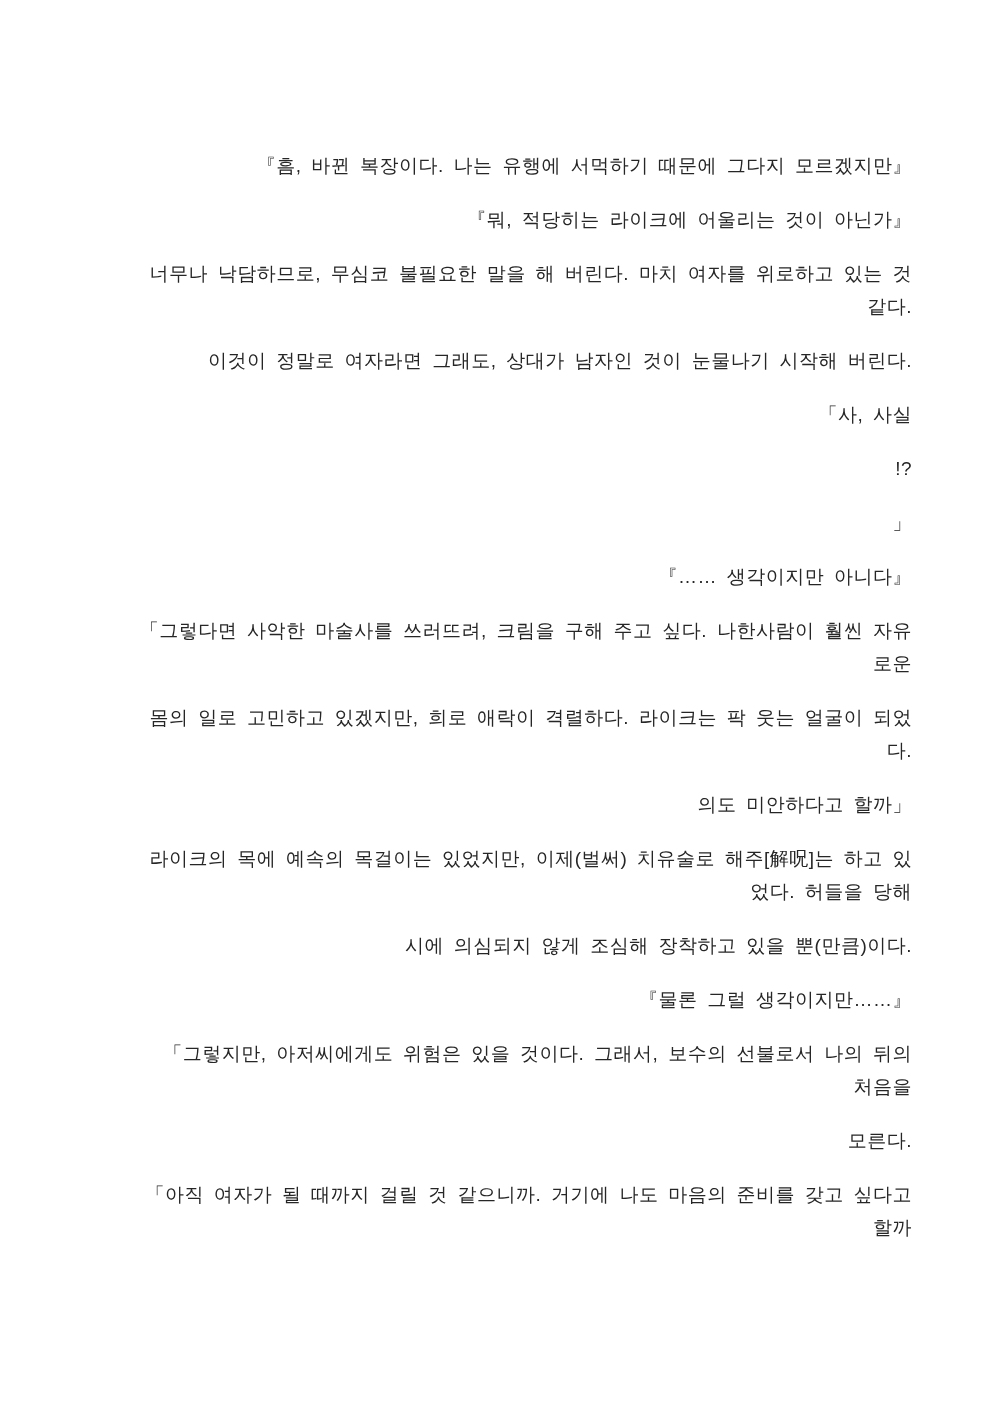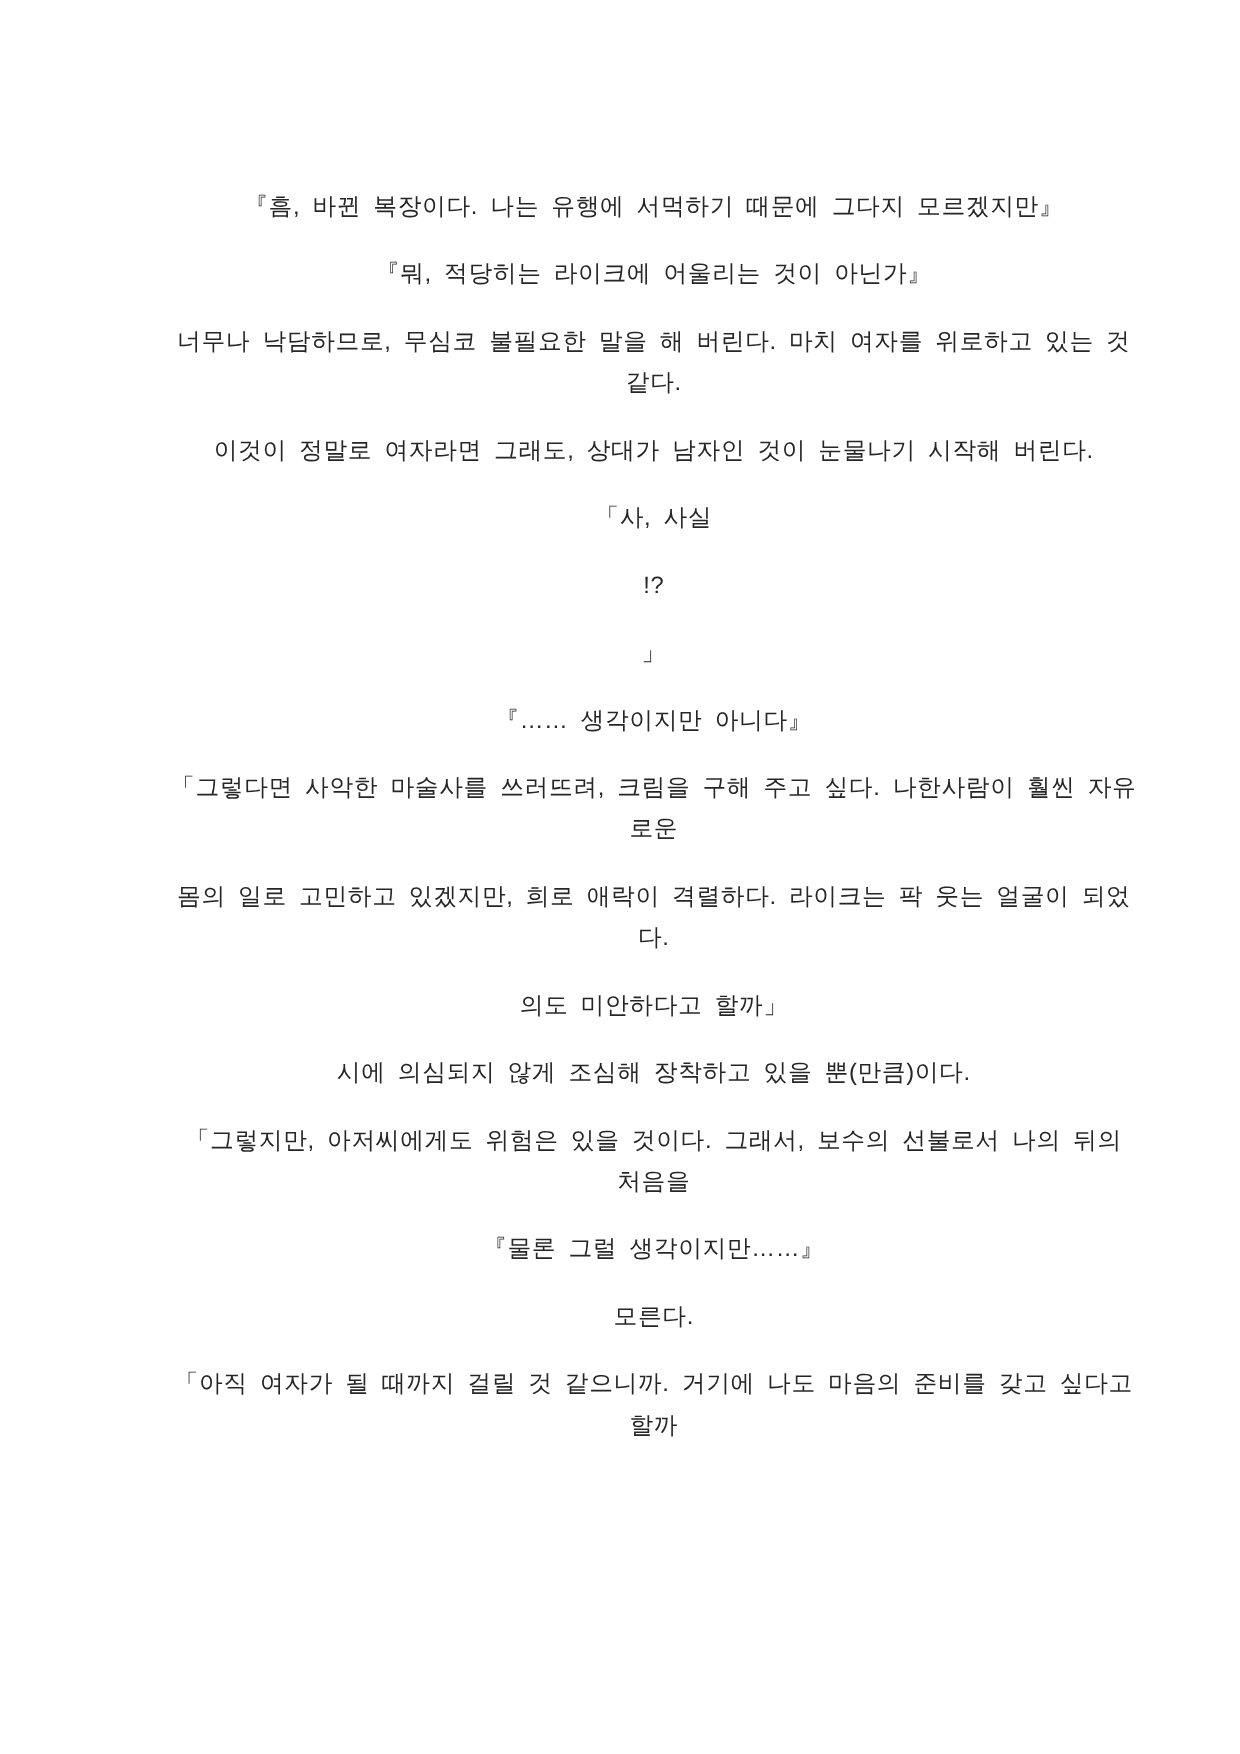--- a/index.html
+++ b/index.html
@@ -24,39 +24,40 @@
     color: #262626;
     word-spacing: 4px;
     letter-spacing: 0.5px;
   }
   .paragraph-list {
     width: 100%;
     max-width: 778px;
   }
   .para {
     margin: 0 0 21px 0;
-    text-align: center;
+    text-align: right;
     word-break: normal;
   }
 </style>
 </head>
 <body>
 
 <div class="page" style="background: rgb(255, 255, 255); color: rgb(38, 38, 38);">
   <div class="paragraph-list" id="paragraph-list">
       <p class="para">『흠, 바뀐 복장이다. 나는 유행에 서먹하기 때문에 그다지 모르겠지만』</p>
       <p class="para">『뭐, 적당히는 라이크에 어울리는 것이 아닌가』</p>
       <p class="para">너무나 낙담하므로, 무심코 불필요한 말을 해 버린다. 마치 여자를 위로하고 있는 것 같다.</p>
       <p class="para">이것이 정말로 여자라면 그래도, 상대가 남자인 것이 눈물나기 시작해 버린다.</p>
       <p class="para">「사, 사실</p>
       <p class="para">!?</p>
       <p class="para">」</p>
       <p class="para">『…… 생각이지만 아니다』</p>
       <p class="para">「그렇다면 사악한 마술사를 쓰러뜨려, 크림을 구해 주고 싶다. 나한사람이 훨씬 자유로운</p>
       <p class="para">몸의 일로 고민하고 있겠지만, 희로 애락이 격렬하다. 라이크는 팍 웃는 얼굴이 되었다.</p>
       <p class="para">의도 미안하다고 할까」</p>
+      <p class="para">라이크의 목에 예속의 목걸이는 있었지만, 이제(벌써) 치유술로 해주[解呪]는 하고 있었다. 허들을 당해</p>
       <p class="para">시에 의심되지 않게 조심해 장착하고 있을 뿐(만큼)이다.</p>
+      <p class="para">『물론 그럴 생각이지만……』</p>
       <p class="para">「그렇지만, 아저씨에게도 위험은 있을 것이다. 그래서, 보수의 선불로서 나의 뒤의 처음을</p>
-      <p class="para">『물론 그럴 생각이지만……』</p>
       <p class="para">모른다.</p>
       <p class="para">「아직 여자가 될 때까지 걸릴 것 같으니까. 거기에 나도 마음의 준비를 갖고 싶다고 할까</p>
     </div>
 </div>
 
 </body></html>

